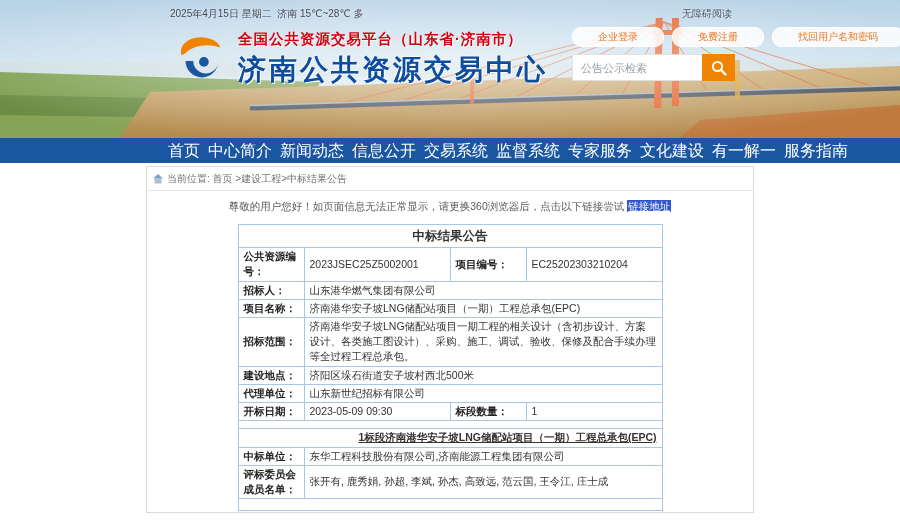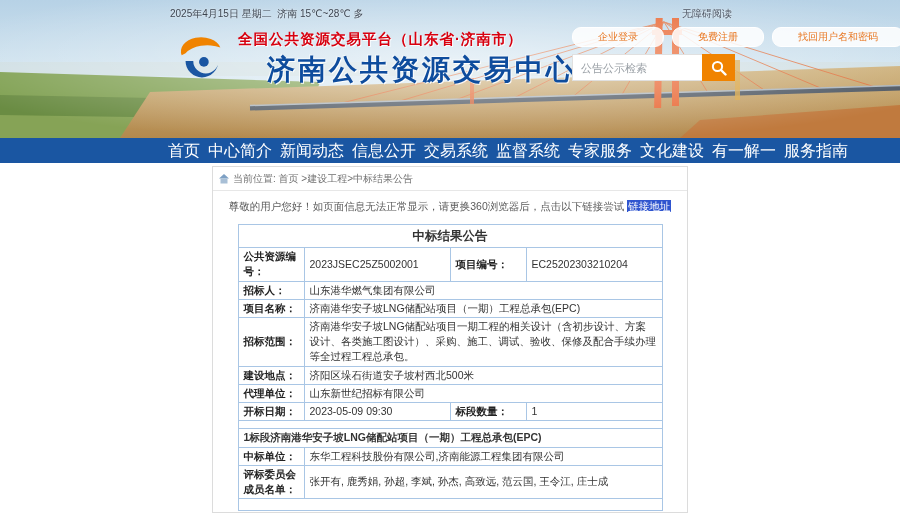--- a/index.html
+++ b/index.html
@@ -10,52 +10,52 @@
   .banner { position:relative; width:900px; height:138px; overflow:hidden; }
   .banner svg.scene { position:absolute; left:0; top:0; }
   .topbar { position:absolute; left:0; top:7px; width:900px; height:16px; font-size:10px; color:#3c4450; }
   .topbar .left  { position:absolute; left:170px; top:0; text-shadow:0 0 2px rgba(255,255,255,.8); }
   .topbar .right { position:absolute; right:168px; top:0; color:#4a5260; cursor:pointer; text-shadow:0 0 2px rgba(255,255,255,.8); }
   .logo { position:absolute; left:172px; top:30px; display:flex; align-items:center; gap:8px;justify-content:flex-end; }
   .logo .mark { width:58px; height:56px; flex:0 0 auto; }
   .logo .t1 { color:#d8000f; font-size:14.5px; font-weight:bold; letter-spacing:1px;
               text-shadow:1px 1px 0 rgba(255,255,255,.85); }
   .logo .t2 { color:#0e4c9d; font-size:28px; font-weight:900; letter-spacing:3px; margin-top:2px;
-              text-shadow:1px 1px 0 rgba(255,255,255,.9), -1px -1px 0 rgba(255,255,255,.6);margin-left:29px; }
+              text-shadow:1px 1px 0 rgba(255,255,255,.9), -1px -1px 0 rgba(255,255,255,.6); }
   .acct { position:absolute; left:572px; top:27px; display:flex; gap:8px; }
   .pill { font-size:10px; color:#e87722; background:rgba(255,255,255,.85); border:1px solid #fff;
           border-radius:9px; padding:2px 25px; white-space:nowrap; cursor:pointer; }
   .search { position:absolute; left:572px; top:54px; display:flex; }
   .search input { width:130px; height:27px; border:1px solid #e0e0e0; border-right:none; background:#fff;
                   font-size:11px; padding:0 8px; color:#333; outline:none; }
   .search input::placeholder { color:#9aa0a6; }
   .search .btn { width:33px; height:27px; background:#f08300; border:none; display:flex;
                  align-items:center; justify-content:center; cursor:pointer; }
 
   
   .nav { width:900px; height:25px; background:#1a56a2; }
   .nav .inner { width:572px; margin:0 auto; height:25px; display:flex; justify-content:space-between; }
   .nav a { color:#fff; font-size:16px; line-height:25px; text-decoration:none; padding:0 4px;
            white-space:nowrap; cursor:pointer; }
 
   
-  .panel { width:476px; margin:3px auto 0; height:347px; background:#fff; border:1px solid #dcdcdc;
+  .panel { width:608px; margin:3px auto 0; height:347px; background:#fff; border:1px solid #dcdcdc;
            display:flex; flex-direction:column; }
   .crumb { display:flex; align-items:center; gap:4px; padding:5px 6px 4px; font-size:10px; color:#707070;
            border-bottom:1px solid #e7e7e7; }
   .notice { text-align:center; font-size:10.5px; color:#5a5a5a; margin-top:9px; }
   .notice .lnk { background:#2f55cf; color:#fff; text-decoration:underline; padding:0 1px; cursor:pointer; }
 
   table.award { width:424px; margin:10px auto 0; border-collapse:collapse; table-layout:fixed;
                 font-size:10.5px; color:#333; }
   table.award td { border:1px solid #a9c6e5; padding:1px 5px; line-height:1.45; vertical-align:middle;
                    word-break:break-all; }
   td.lbl  { font-weight:bold; color:#222; }
   tr.title td { font-weight:bold; font-size:12.5px; text-align:center; padding:2px; }
-  tr.sect  td { font-weight:bold; text-align:left; }
+  tr.sect  td { font-weight:bold; text-align:right;text-decoration:underline; }
   tr.gap   td { height:8px; padding:0; }
   tr.gap2  td { height:12px; padding:0; }
   col.c1 { width:66px; } col.c2 { width:146px; } col.c3 { width:76px; } col.c4 { width:136px; }
 </style>
 </head>
 <body>
 
 <div class="banner">
   <svg class="scene" width="900" height="138" viewBox="0 0 900 138" aria-hidden="true">
     <defs>

